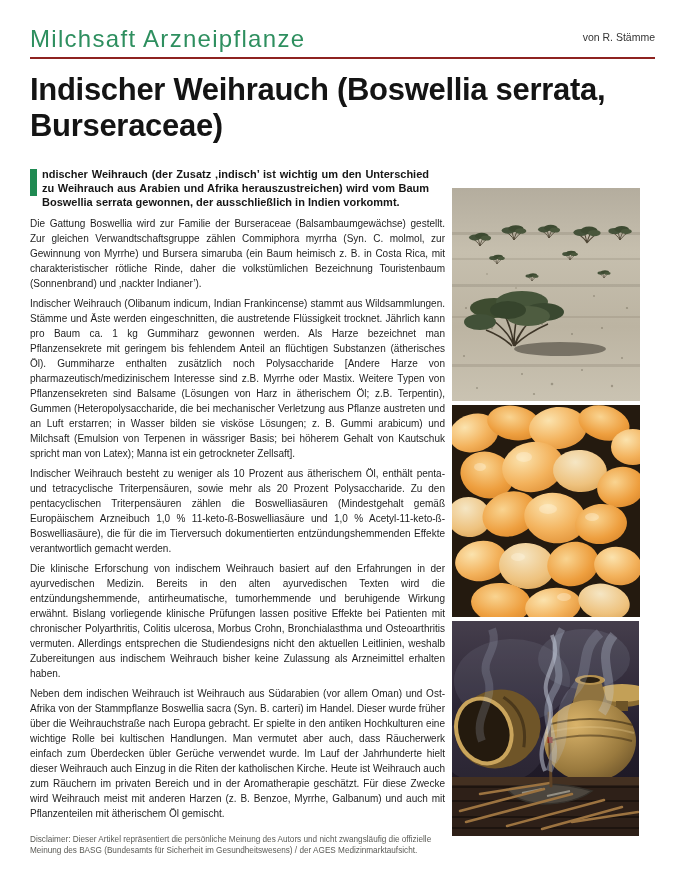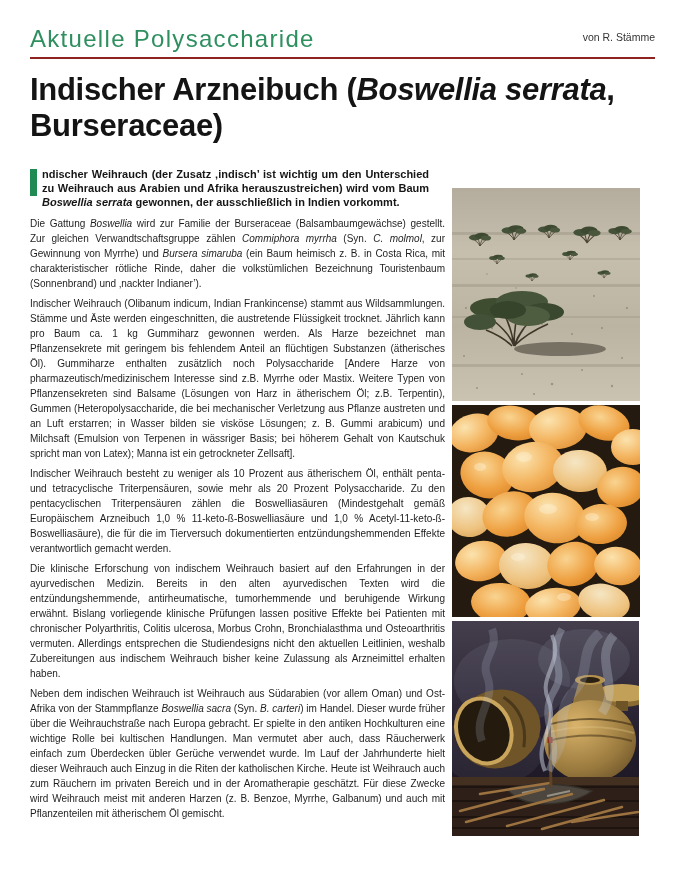--- a/index.html
+++ b/index.html
@@ -31,47 +31,48 @@
   .dropbar{
     float:left;width:7px;height:27px;background:#1f8a52;margin:1px 5px 0 0;
   }
   .bp{
     margin:0 0 5px 0;font-size:10px;line-height:15px;text-align:justify;color:#1e1e1e;
   }
   .bp.spaced{margin-top:0;}
   .disclaimer{
     margin:13px 0 0 0;font-size:8.2px;line-height:11px;color:#5a5a55;text-align:left;width:432px;
   }
-  .seg-i{font-style:italic;}
+  .seg-i{}
   .photo-col{
     position:absolute;left:452px;top:188px;width:188px;
   }
   .photo{width:188px;margin:0 0 4px 0;line-height:0;}
   .photo svg{display:block;}
 </style>
 </head>
 <body>
 
 <div class="page">
 
-  <div class="kicker">Aktuelle Polysaccharide</div>
+  <div class="kicker">Milchsaft Arzneipflanze</div>
   <div class="author">von R. Stämme</div>
   <div class="rule"></div>
 
-  <h1 class="title"><span>Indischer Arzneibuch (</span><span class="seg-i">Boswellia serrata</span><span>, Burseraceae)</span></h1>
+  <h1 class="title"><span>Indischer Weihrauch (</span><span class="seg-i">Boswellia serrata</span><span>, Burseraceae)</span></h1>
 
   <div class="text-col">
     <p class="intro"><span class="dropbar"></span><span><span>ndischer Weihrauch (der Zusatz ‚indisch’ ist wichtig um den Unterschied zu Weihrauch aus Arabien und Afrika herauszustreichen) wird vom Baum </span><span class="seg-i">Boswellia serrata</span><span> gewonnen, der ausschließlich in Indien vorkommt.</span></span></p>
 
     <p class="bp"><span>Die Gattung </span><span class="seg-i">Boswellia</span><span> wird zur Familie der Burseraceae (Balsambaumgewächse) gestellt. Zur gleichen Verwandtschaftsgruppe zählen </span><span class="seg-i">Commiphora myrrha</span><span> (Syn. </span><span class="seg-i">C. molmol</span><span>, zur Gewinnung von Myrrhe) und </span><span class="seg-i">Bursera simaruba</span><span> (ein Baum heimisch z. B. in Costa Rica, mit charakteristischer rötliche Rinde, daher die volkstümlichen Bezeichnung Touristenbaum (Sonnenbrand) und ‚nackter Indianer’).</span></p>
     <p class="bp"><span>Indischer Weihrauch (Olibanum indicum, Indian Frankincense) stammt aus Wildsammlungen. Stämme und Äste werden eingeschnitten, die austretende Flüssigkeit trocknet. Jährlich kann pro Baum ca. 1 kg Gummiharz gewonnen werden. Als Harze bezeichnet man Pflanzensekrete mit geringem bis fehlendem Anteil an flüchtigen Substanzen (ätherisches Öl). Gummiharze enthalten zusätzlich noch Polysaccharide [Andere Harze von pharmazeutisch/medizinischem Interesse sind z.B. Myrrhe oder Mastix. Weitere Typen von Pflanzensekreten sind Balsame (Lösungen von Harz in ätherischem Öl; z.B. Terpentin), Gummen (Heteropolysaccharide, die bei mechanischer Verletzung aus Pflanze austreten und an Luft erstarren; in Wasser bilden sie visköse Lösungen; z. B. Gummi arabicum) und Milchsaft (Emulsion von Terpenen in wässriger Basis; bei höherem Gehalt von Kautschuk spricht man von Latex); Manna ist ein getrockneter Zellsaft].</span></p>
     <p class="bp"><span>Indischer Weihrauch besteht zu weniger als 10 Prozent aus ätherischem Öl, enthält penta- und tetracyclische Triterpensäuren, sowie mehr als 20 Prozent Polysaccharide. Zu den pentacyclischen Triterpensäuren zählen die Boswelliasäuren (Mindestgehalt gemäß Europäischem Arzneibuch 1,0 % 11-keto-ß-Boswelliasäure und 1,0 % Acetyl-11-keto-ß-Boswelliasäure), die für die im Tierversuch dokumentierten entzündungshemmenden Effekte verantwortlich gemacht werden.</span></p>
     <p class="bp"><span>Die klinische Erforschung von indischem Weihrauch basiert auf den Erfahrungen in der ayurvedischen Medizin. Bereits in den alten ayurvedischen Texten wird die entzündungshemmende, antirheumatische, tumorhemmende und beruhigende Wirkung erwähnt. Bislang vorliegende klinische Prüfungen lassen positive Effekte bei Patienten mit chronischer Polyarthritis, Colitis ulcerosa, Morbus Crohn, Bronchialasthma und Osteoarthritis vermuten. Allerdings entsprechen die Studiendesigns nicht den aktuellen Leitlinien, weshalb Zubereitungen aus indischem Weihrauch bisher keine Zulassung als Arzneimittel erhalten haben.</span></p>
     <p class="bp spaced"><span>Neben dem indischen Weihrauch ist Weihrauch aus Südarabien (vor allem Oman) und Ost-Afrika von der Stammpflanze </span><span class="seg-i">Boswellia sacra</span><span> (Syn. </span><span class="seg-i">B. carteri</span><span>) im Handel. Dieser wurde früher über die Weihrauchstraße nach Europa gebracht. Er spielte in den antiken Hochkulturen eine wichtige Rolle bei kultischen Handlungen. Man vermutet aber auch, dass Räucherwerk einfach zum Überdecken übler Gerüche verwendet wurde. Im Lauf der Jahrhunderte hielt dieser Weihrauch auch Einzug in die Riten der katholischen Kirche. Heute ist Weihrauch auch zum Räuchern im privaten Bereich und in der Aromatherapie geschätzt. Für diese Zwecke wird Weihrauch meist mit anderen Harzen (z. B. Benzoe, Myrrhe, Galbanum) und auch mit Pflanzenteilen mit ätherischem Öl gemischt.</span></p>
 
+    <p class="disclaimer">Disclaimer: Dieser Artikel repräsentiert die persönliche Meinung des Autors und nicht zwangsläufig die offizielle Meinung des BASG (Bundesamts für Sicherheit im Gesundheitswesens) / der AGES Medizinmarktaufsicht.</p>
   </div>
 
   <div class="photo-col">
 
     <div class="photo">
       <svg width="188" height="213" viewBox="0 0 188 213" xmlns="http://www.w3.org/2000/svg">
         <defs>
           <linearGradient id="sand" x1="0" y1="0" x2="0" y2="1">
             <stop offset="0" stop-color="#b4ad9e"></stop>
             <stop offset="0.3" stop-color="#c6bfae"></stop>

